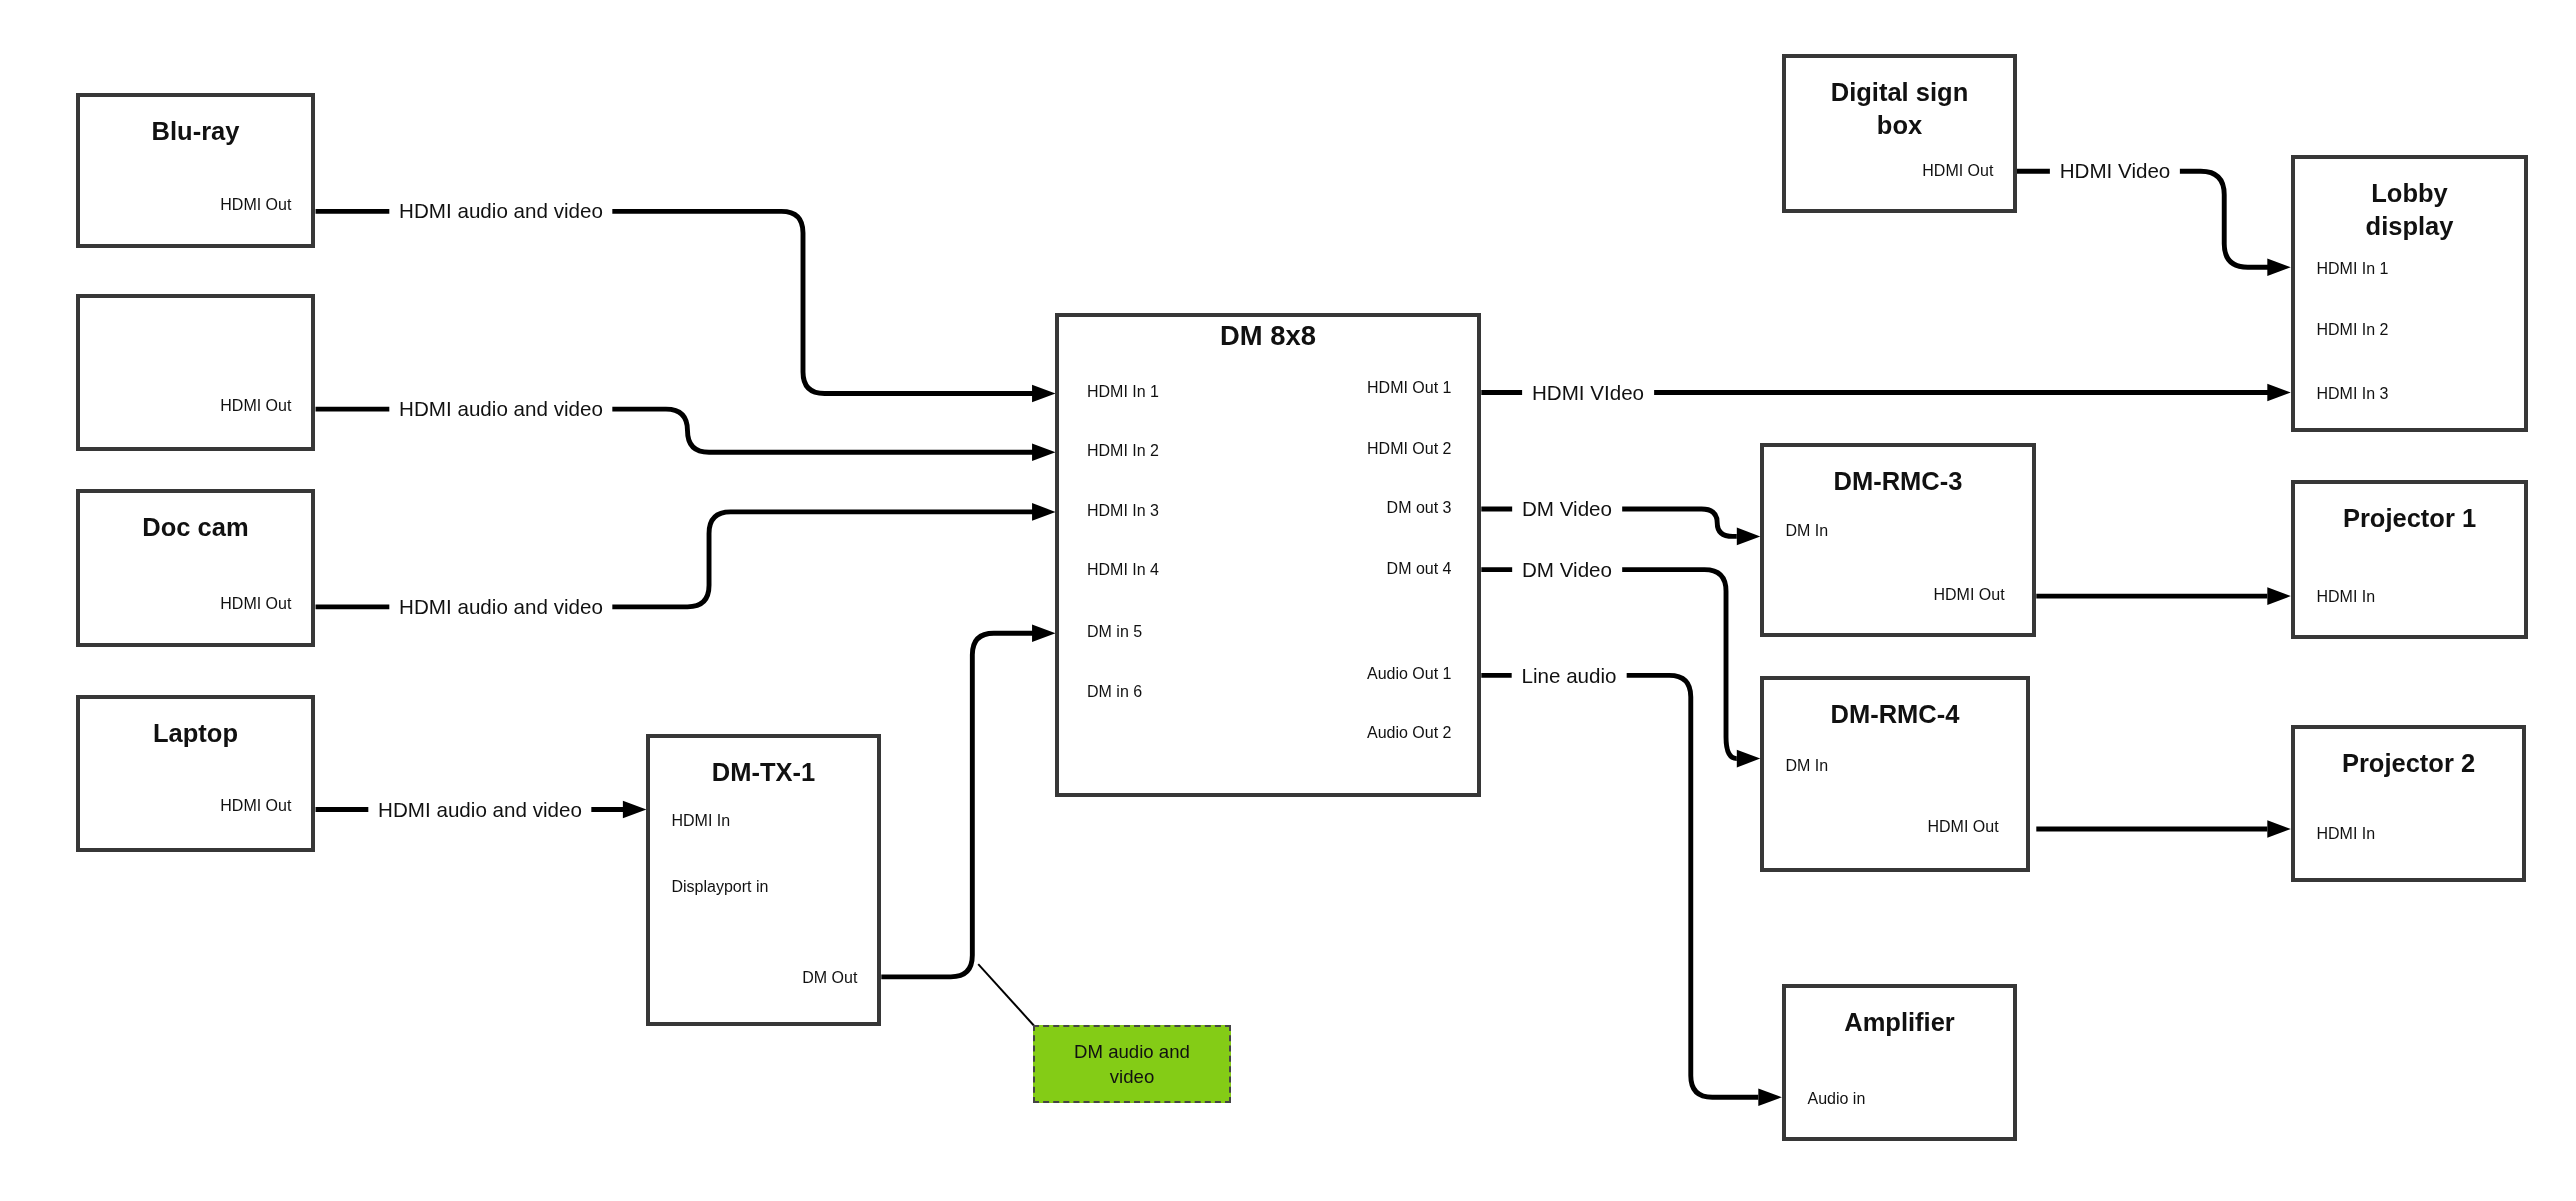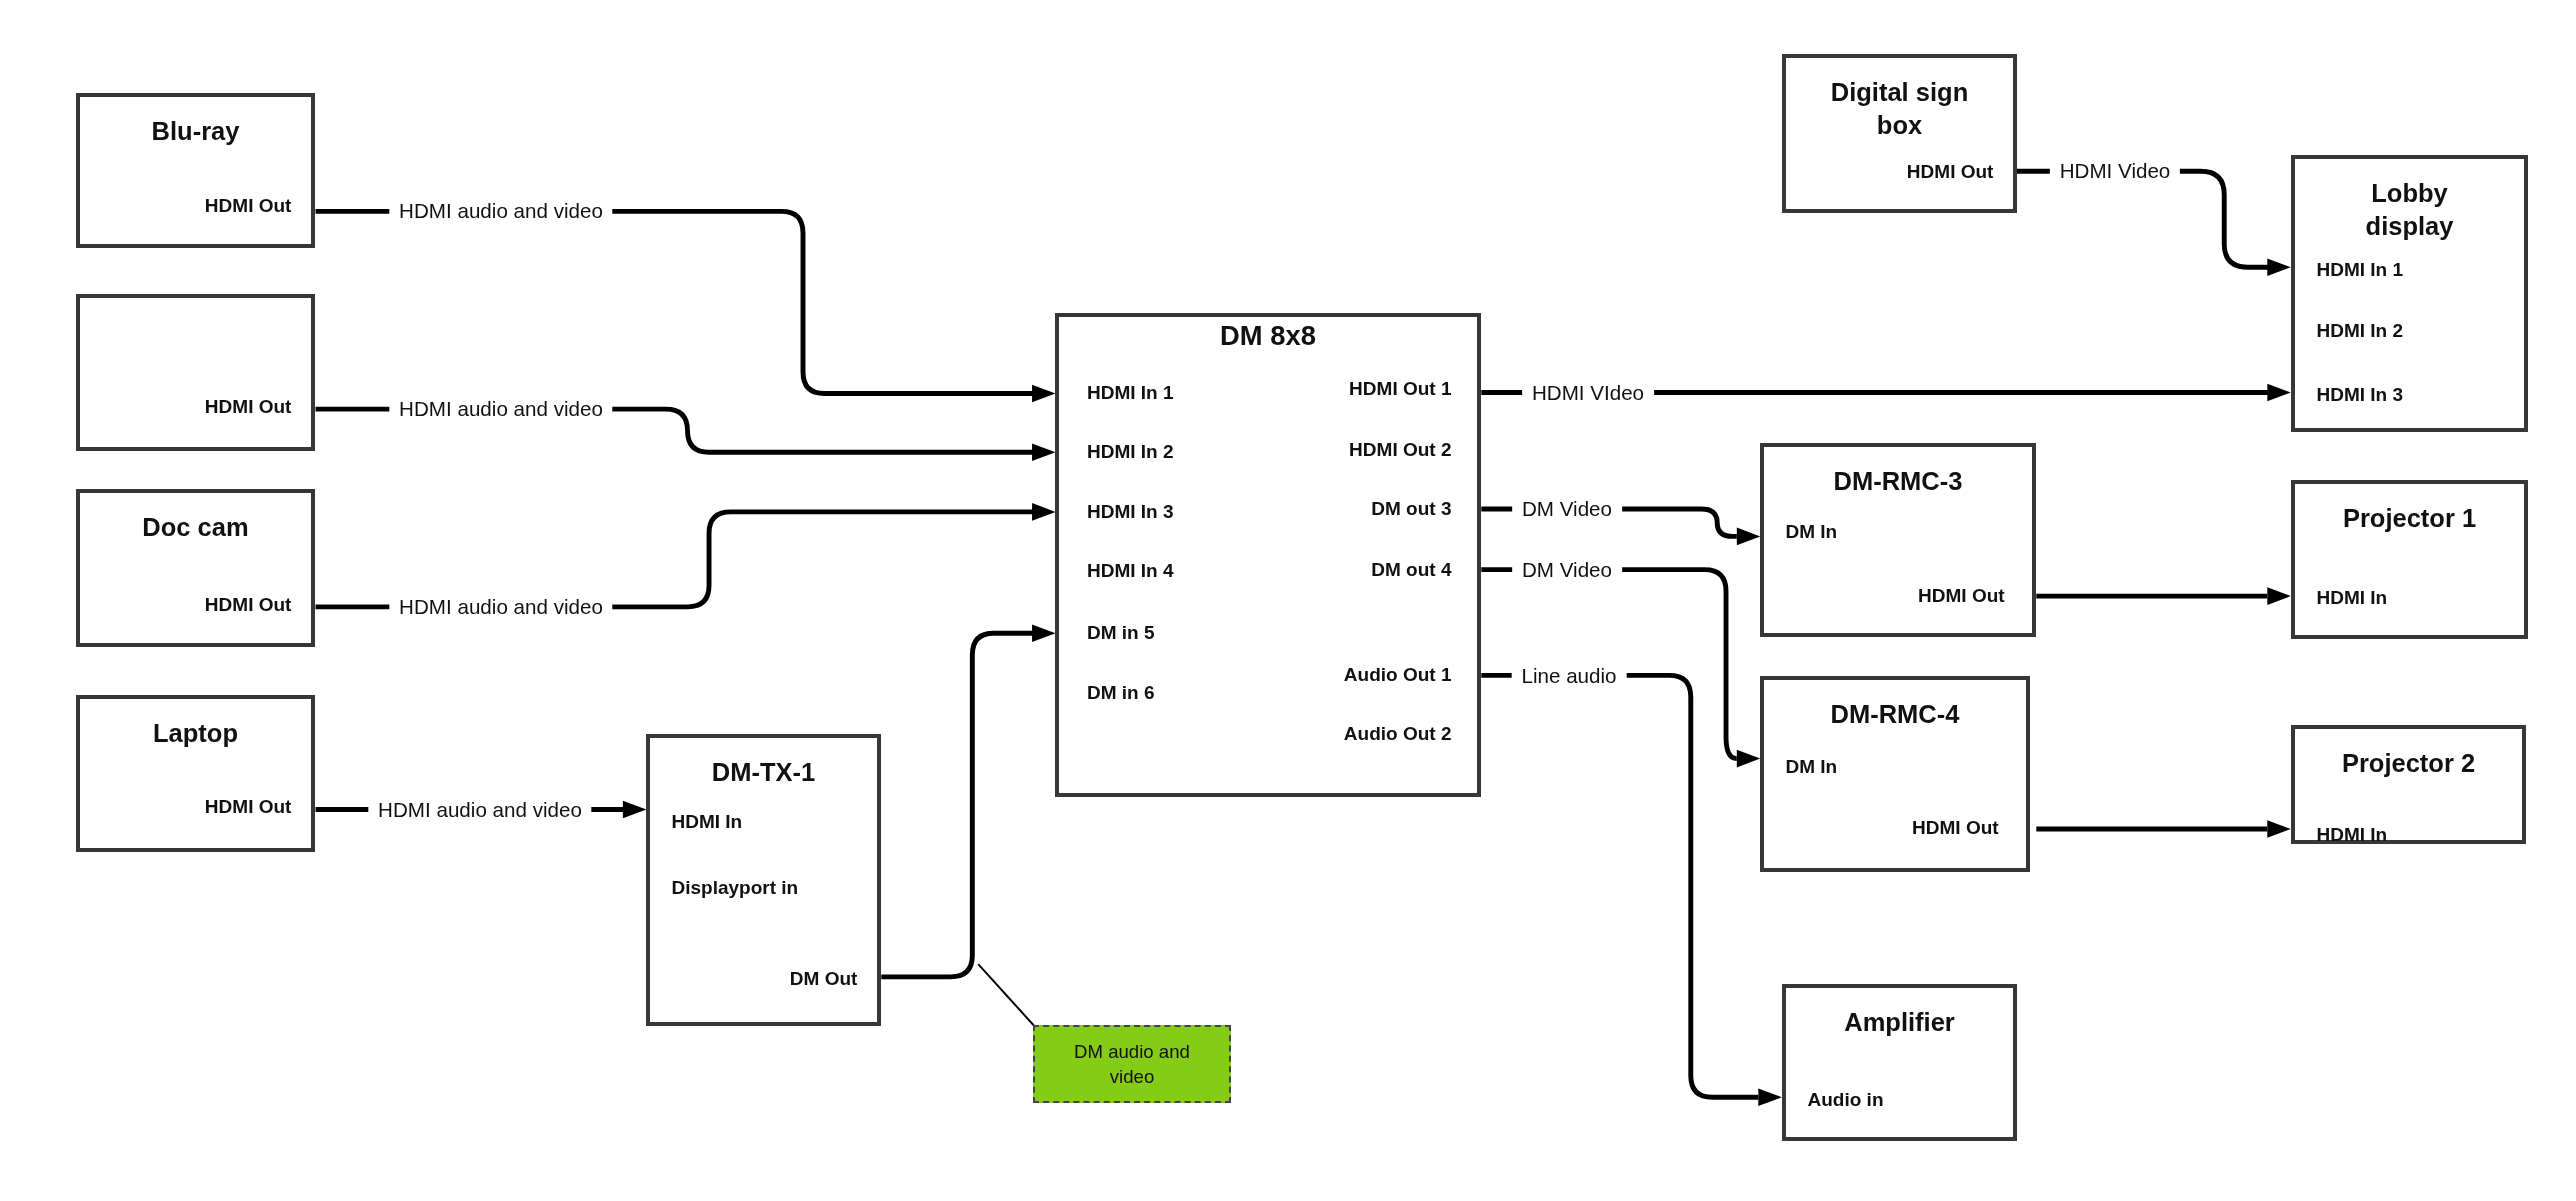--- a/index.html
+++ b/index.html
@@ -14,22 +14,22 @@
   .device{
     position:absolute;border:4.9px solid #373737;background:#fff;
     box-sizing:border-box;z-index:2;
   }
   .device .title{
     margin-top:18px;text-align:center;font-weight:bold;font-size:25.5px;
     line-height:1.28;white-space:pre-line;
   }
   .device.matrix .title{font-size:27.4px;margin-top:1px;}
   .port{
-    position:absolute;font-size:19px;transform:translateY(-50%);
-    white-space:nowrap;line-height:1;font-weight:bold;
+    position:absolute;font-size:16px;transform:translateY(-50%);
+    white-space:nowrap;line-height:1;
   }
   .port.left{left:21.5px;}
   .port.right{right:19.6px;text-align:right;}
   .wlabel{
     position:absolute;transform:translate(-50%,-50%);background:#fff;
     padding:2px 9.8px;font-size:20.6px;white-space:nowrap;z-index:3;line-height:1;
   }
   .note{
     position:absolute;border:2px dashed #444;background:#84cc16;box-sizing:border-box;
     display:flex;align-items:center;justify-content:center;text-align:center;
@@ -148,21 +148,21 @@
     <div class="title">Projector 1</div>
     <div class="port left" style="top:113px">HDMI In</div>
   </div>
 
   <div class="device" style="left:1760px;top:676px;width:270px;height:196px">
     <div class="title">DM-RMC-4</div>
     <div class="port left" style="top:86px">DM In</div>
     <div class="port right" style="right:27.4px;top:147px">HDMI Out</div>
   </div>
 
-  <div class="device" style="left:2291px;top:725px;width:235px;height:119px">
+  <div class="device" style="left:2291px;top:725px;width:235px;height:157px">
     <div class="title">Projector 2</div>
     <div class="port left" style="top:105px">HDMI In</div>
   </div>
 
   <div class="device" style="left:1782px;top:984px;width:235px;height:157px">
     <div class="title">Amplifier</div>
     <div class="port left" style="top:111px">Audio in</div>
   </div>
 
   <span class="wlabel" style="left:501px;top:211px">HDMI audio and video</span>

